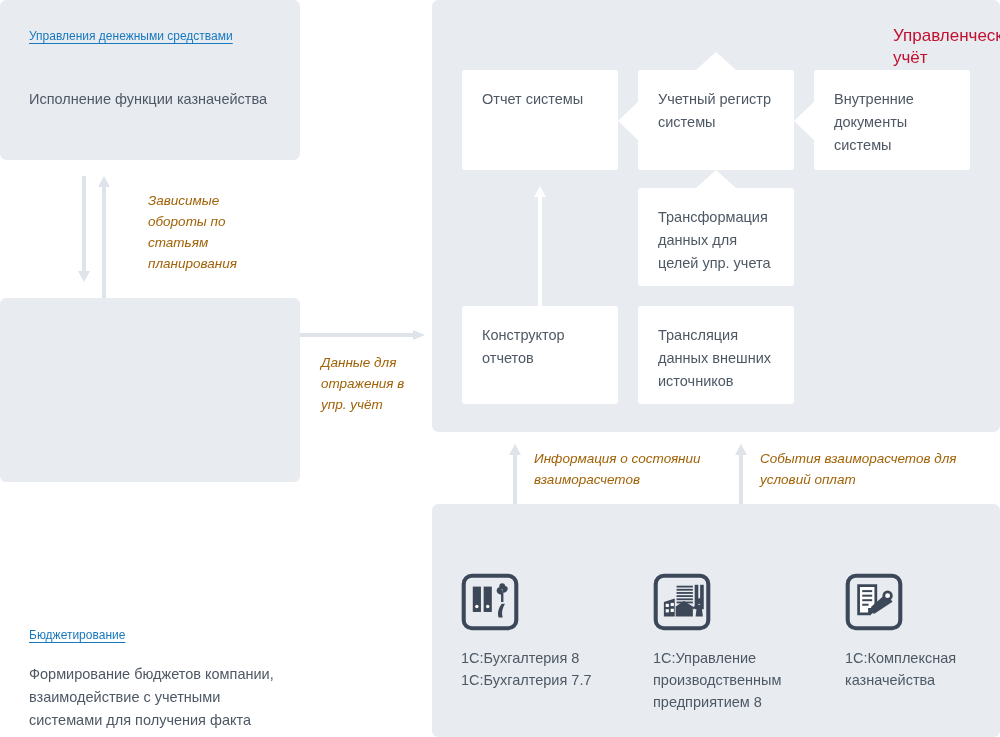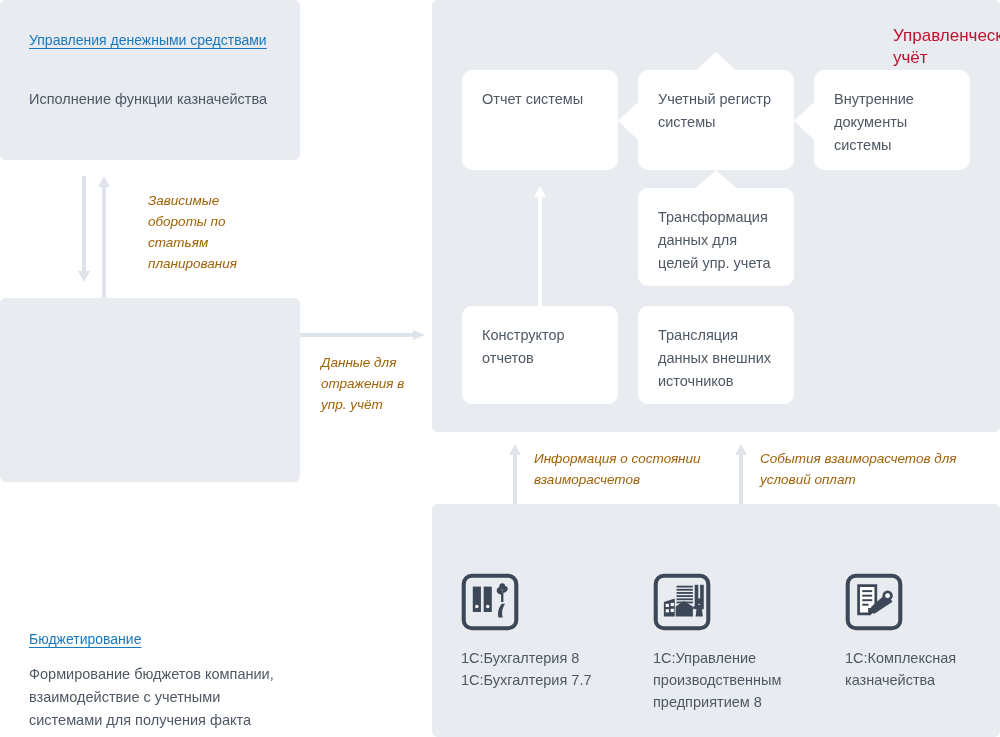--- a/index.html
+++ b/index.html
@@ -28,22 +28,22 @@
     border-radius: 6px;
     box-sizing: border-box;
   }
   #panel-cash      { left: 0;   top: 0;   width: 300px; height: 160px; }
   #panel-budget    { left: 0;   top: 298px; width: 300px; height: 184px; }
   #panel-mgmt      { left: 432px; top: 0;   width: 568px; height: 432px; }
   #panel-external  { left: 432px; top: 504px; width: 568px; height: 233px; }
 
   .panel-title-link {
     position: absolute;
-    font-size: 14px;
-    line-height: 32px;
+    font-size: 12px;
+    line-height: 25px;
     color: #1878be;
     text-decoration: underline;
     text-underline-offset: 3px;
     cursor: pointer;
   }
   .panel-title-red {
     position: absolute;
     font-size: 17px;
     line-height: 22px;
     color: #c2102f;
@@ -58,21 +58,21 @@
   #cash-title   { left: 29px; top: 24px;  width: 250px; }
   #cash-desc    { left: 29px; top: 88px;  width: 250px; }
   #budget-title { left: 29px; top: 325px; }
   #budget-desc  { left: 29px; top: 365px; width: 245px; }
   #mgmt-title   { left: 461px; top: 25px; }
 
   
   .wbox {
     position: absolute;
     background: #ffffff;
-    border-radius: 10px;
+    border-radius: 3px;
     box-sizing: border-box;
     padding: 18px 20px 12px 20px;
     font-size: 14.5px;
     line-height: 23px;
     color: #4e5864;
   }
   #box-report    { left: 462px; top: 70px;  width: 156px; height: 100px; }
   #box-register  { left: 638px; top: 70px;  width: 156px; height: 100px; }
   #box-internal  { left: 814px; top: 70px;  width: 156px; height: 100px; }
   #box-transform { left: 638px; top: 188px; width: 156px; height: 98px;  }

